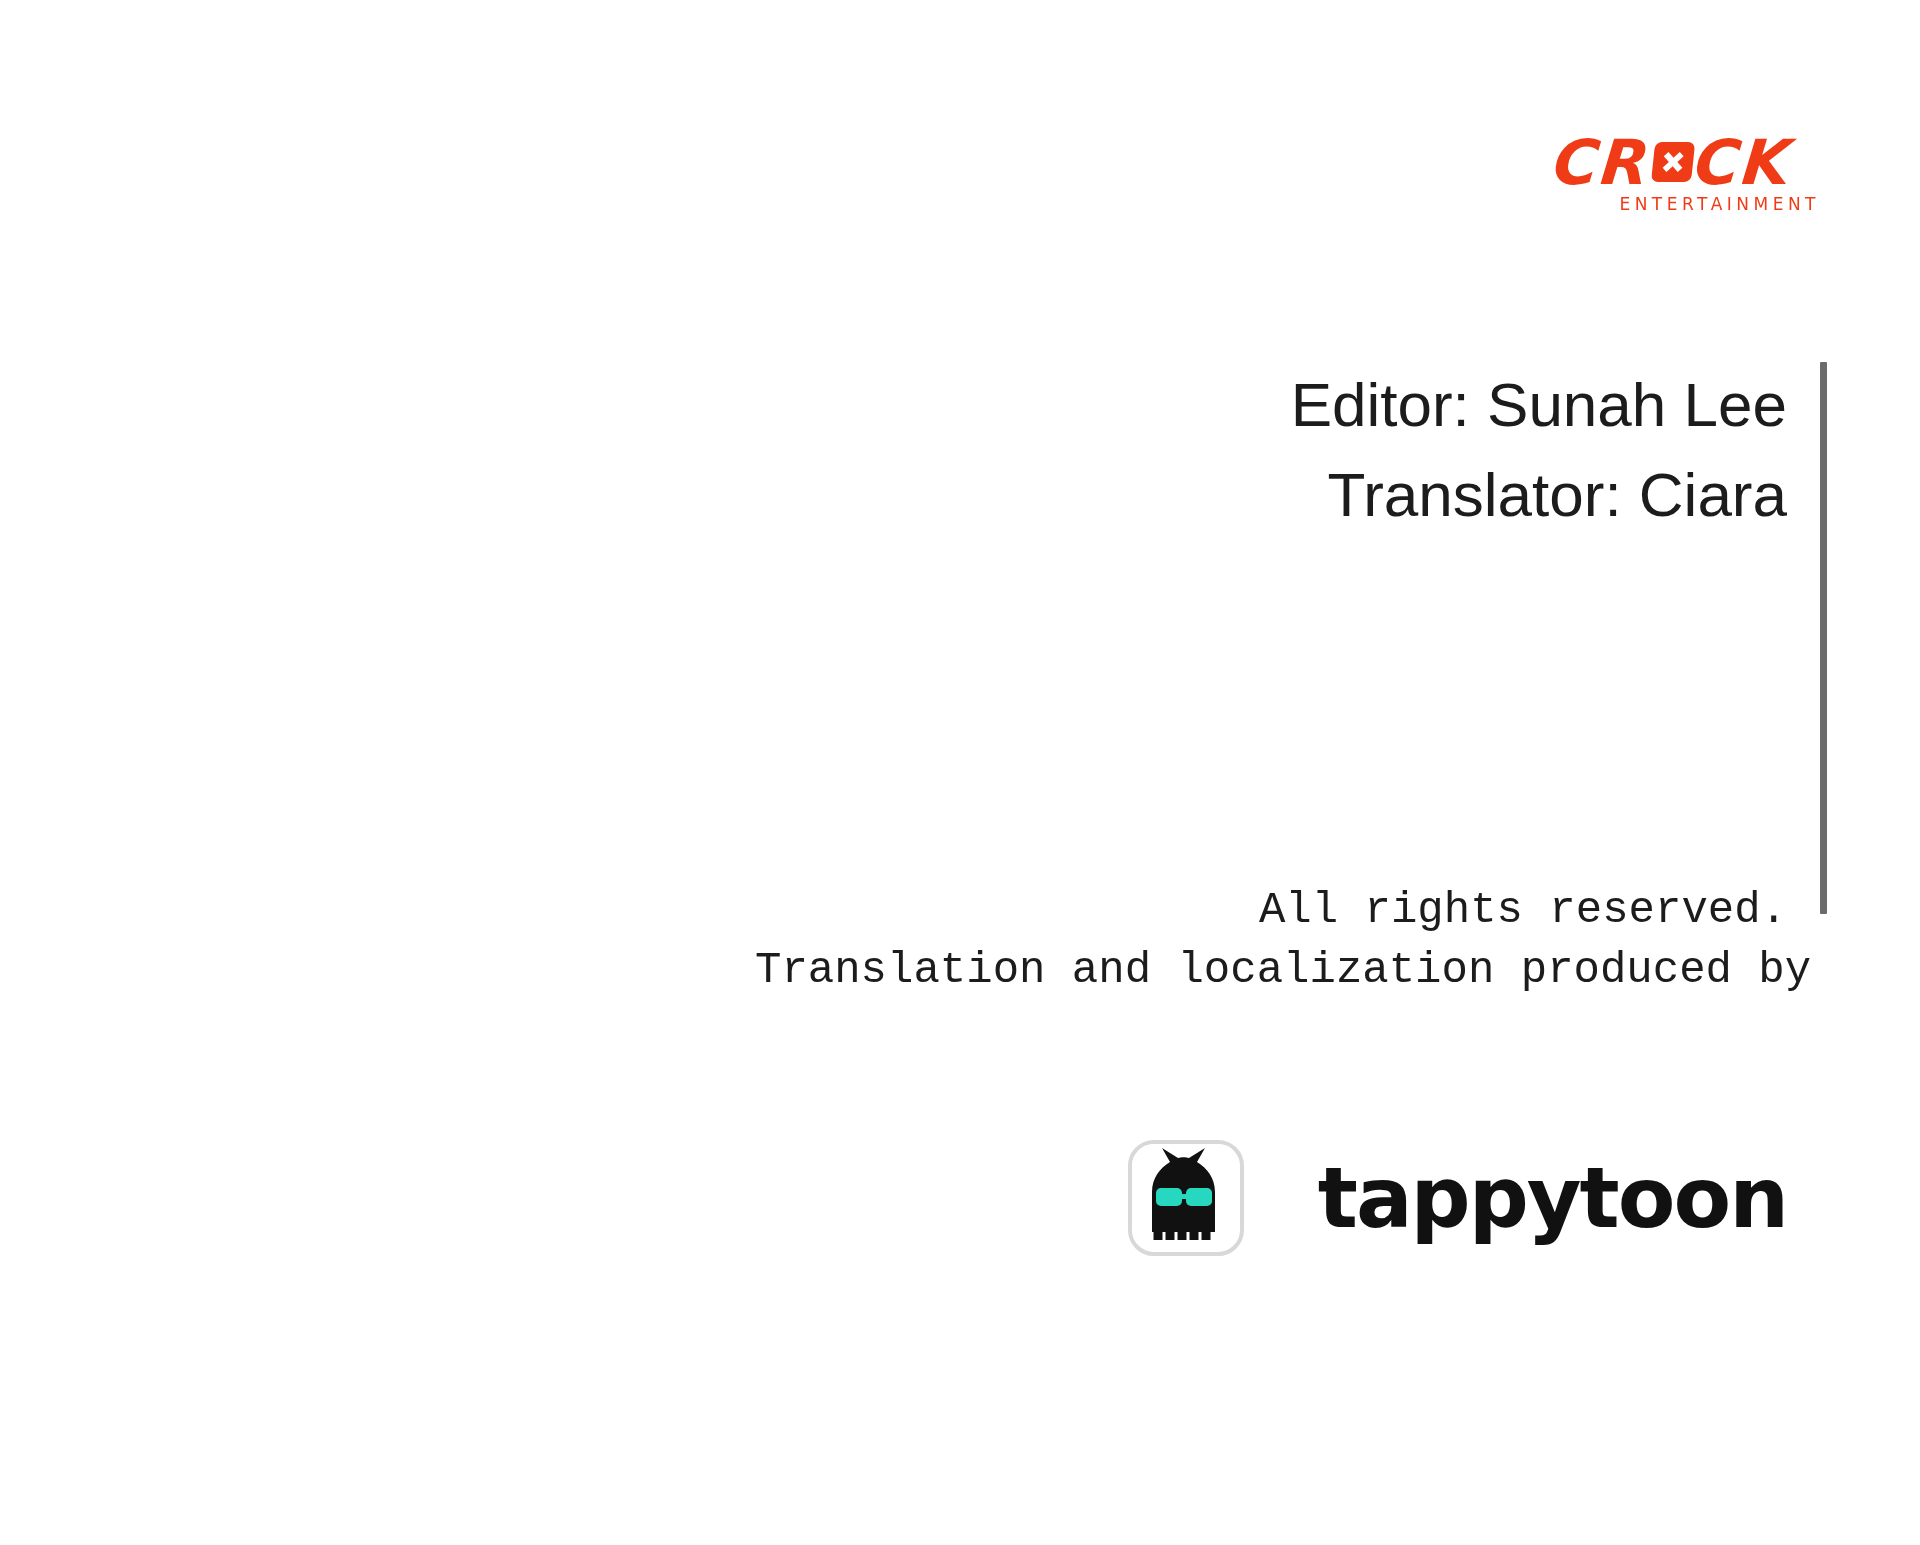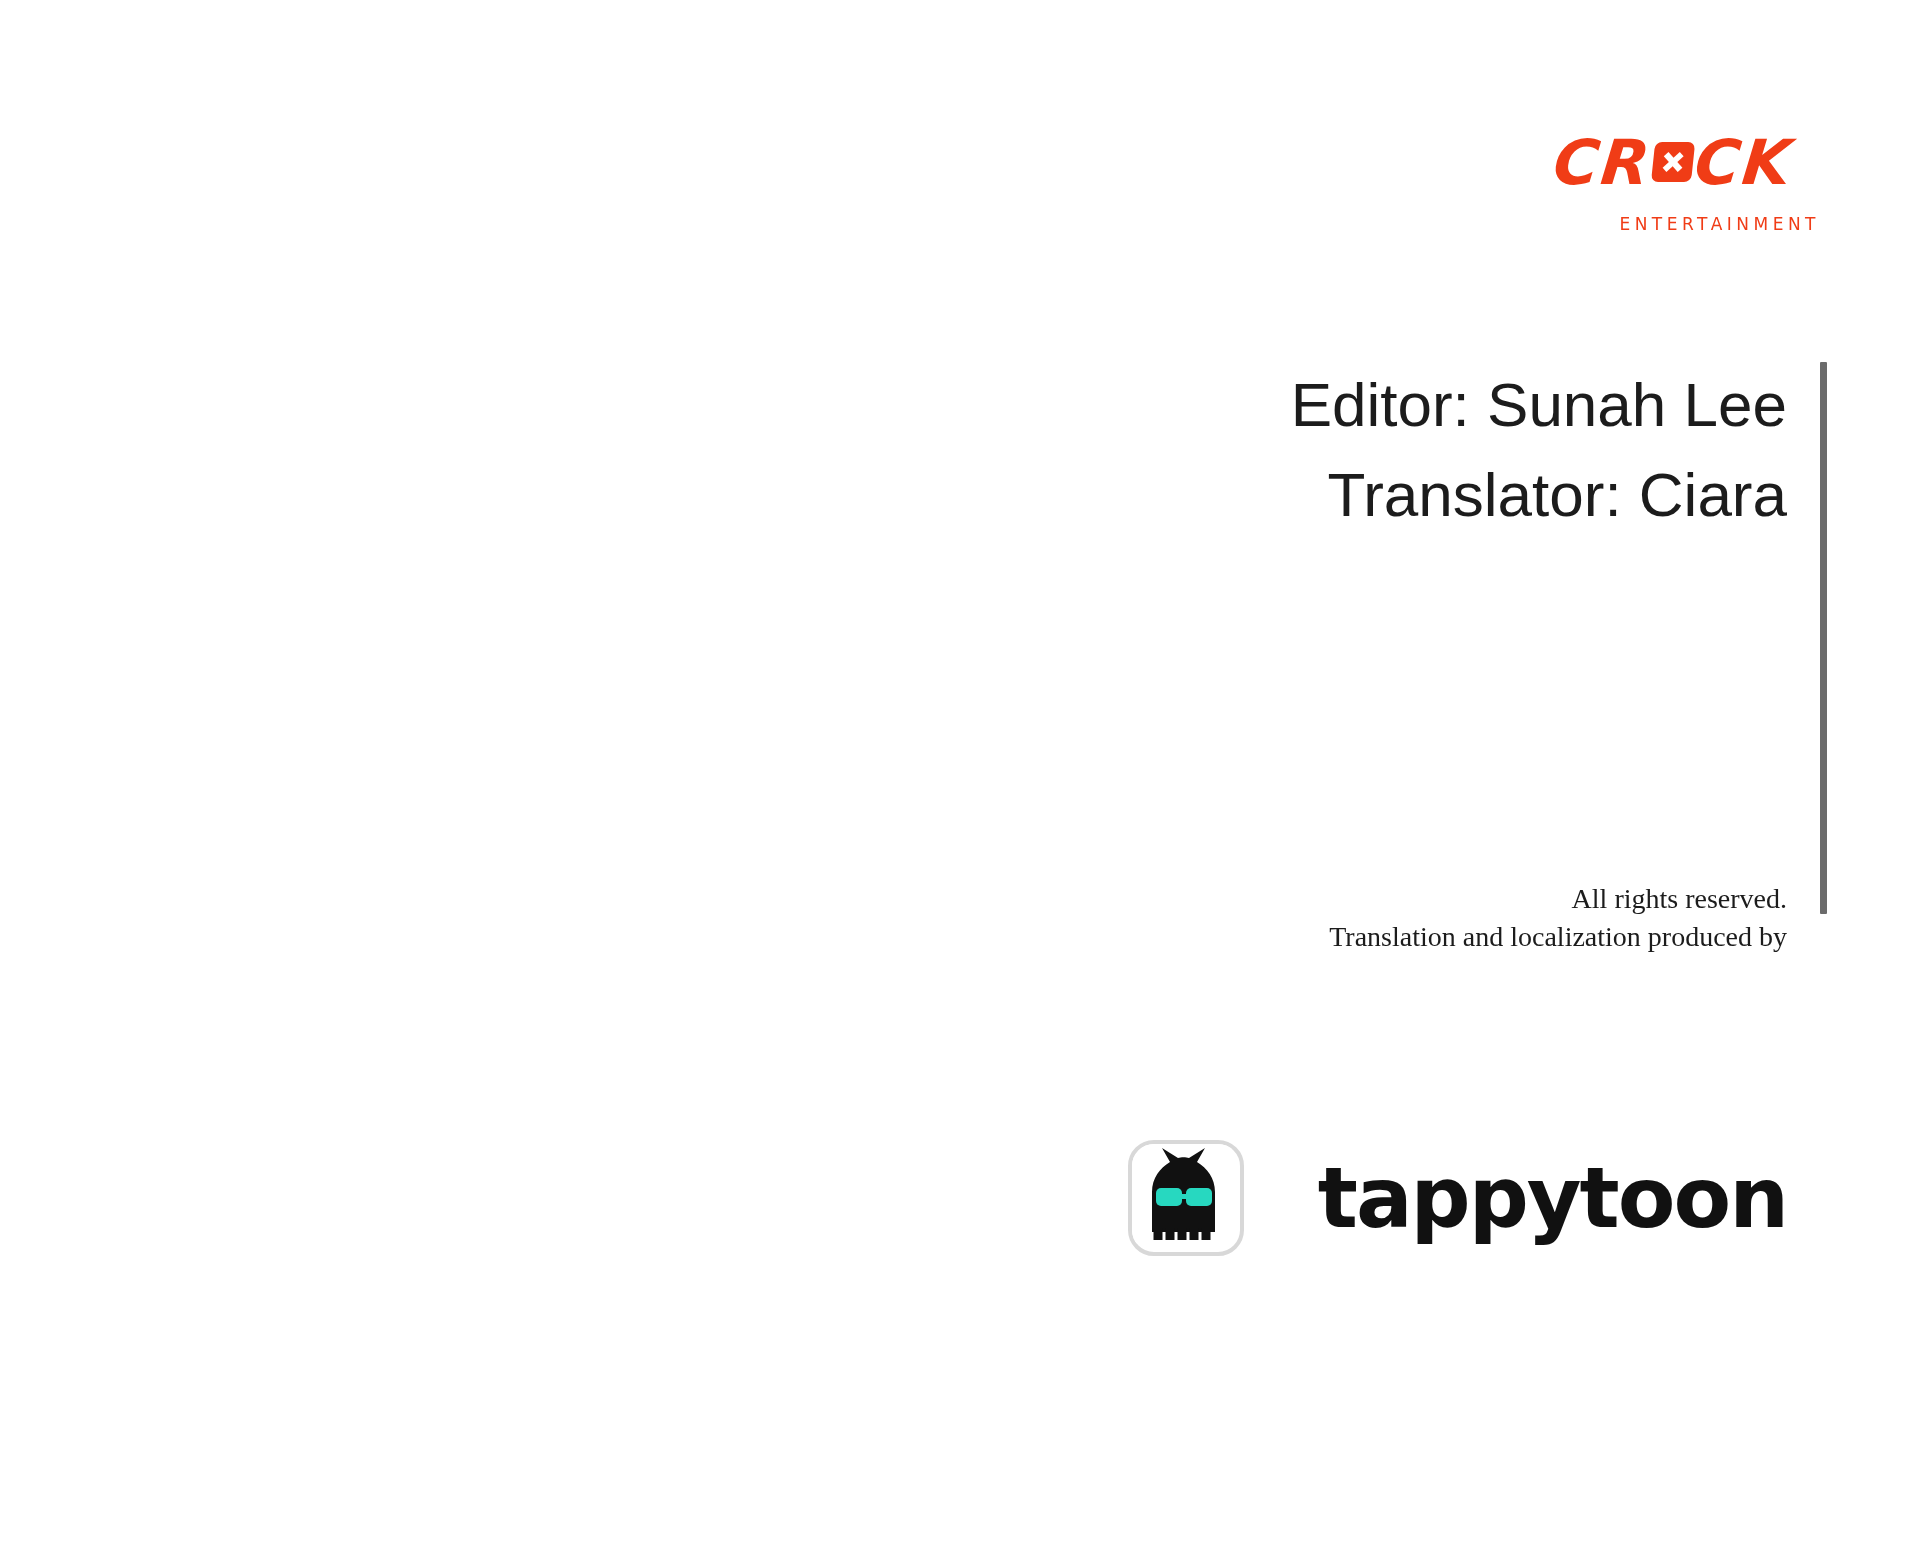--- a/index.html
+++ b/index.html
@@ -57,21 +57,21 @@
     transform-origin: center;
   }
   .publisher-x::before { transform: translate(-50%, -50%) rotate(45deg); }
   .publisher-x::after  { transform: translate(-50%, -50%) rotate(-45deg); }
 
   .publisher-sub {
     font-family: "DejaVu Sans", sans-serif;
     font-size: 17px;
     letter-spacing: 4.5px;
     color: #f03c16;
-    margin-top: 20px;
+    margin-top: 0;
     text-align: right;
     padding-right: 8px;
   }
 
   
   .credits {
     position: absolute;
     right: 105px;
     top: 360px;
     width: 1060px;
@@ -99,22 +99,22 @@
   .rights {
     position: absolute;
     right: 105px;
     top: 880px;
     width: 1060px;
     text-align: right;
     padding-right: 28px;
     box-sizing: border-box;
   }
   .rights-line {
-    font-family: Liberation Serif, serif;
-    font-size: 28px;
+    font-family: Liberation Mono, monospace;
+    font-size: 44px;
     color: #1c1c1c;
     line-height: 1.37;
     white-space: nowrap;
   }
 
   
   .tappytoon {
     position: absolute;
     right: 105px;
     top: 1140px;

